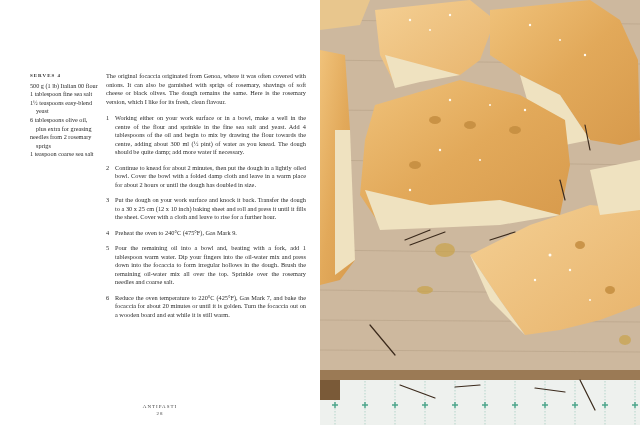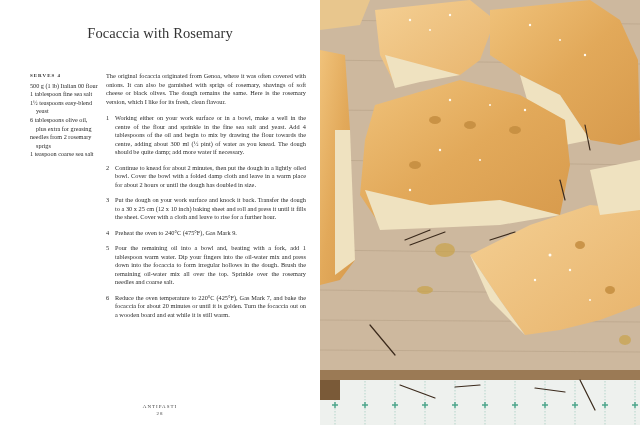--- a/index.html
+++ b/index.html
@@ -15,21 +15,20 @@
   .step .num { width:9px; flex:none; }
   .step .txt { flex:1; text-align:justify; }
   .footer { position:absolute; left:130px; width:60px; top:403px; text-align:center; font-size:5px; letter-spacing:1px; line-height:7px; color:#444; }
   .photo { position:absolute; left:320px; top:0; width:320px; height:425px; overflow:hidden; background:#d9c7ad; }
   svg { display:block; }
 </style>
 </head>
 <body>
 
 <div class="page-left">
-  <div class="title">Focaccia with Rosemary</div>
 
   <div class="ingredients">
     <div class="serves">SERVES 4</div>
     <div class="ing">500 g (1 lb) Italian 00 flour</div>
     <div class="ing">1 tablespoon fine sea salt</div>
     <div class="ing">1½ teaspoons easy-blend yeast</div>
     <div class="ing">6 tablespoons olive oil, plus extra for greasing</div>
     <div class="ing">needles from 2 rosemary sprigs</div>
     <div class="ing">1 teaspoon coarse sea salt</div>
   </div>

